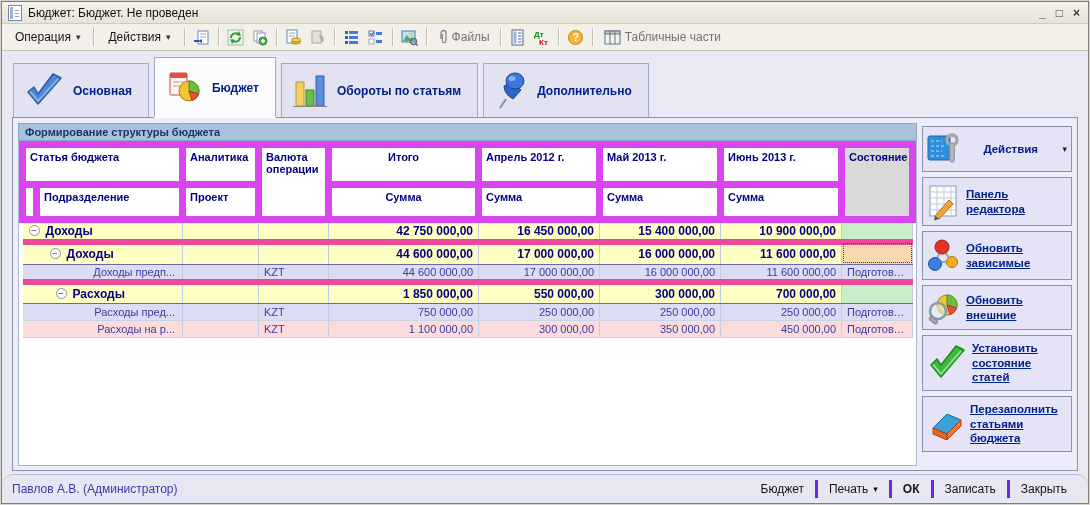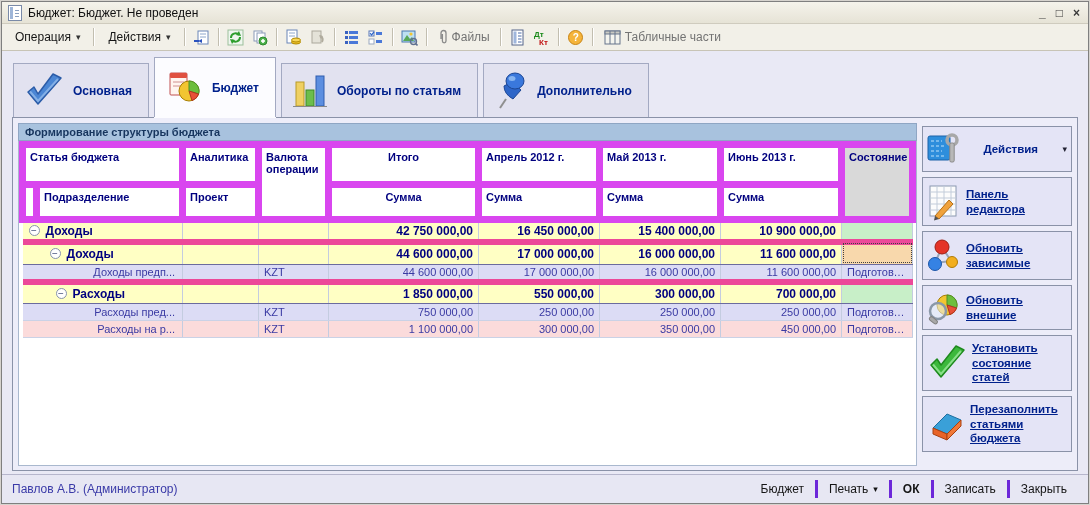--- a/index.html
+++ b/index.html
@@ -84,21 +84,21 @@
   .side-btn { border:1px solid #8A92A8; background:#E4E4F6; display:flex; align-items:center;
               gap:5px; padding:2px 4px; cursor:default; }
   .side-btn .lbl { color:#00218C; font-weight:bold; font-size:11.5px; line-height:1.25;
                    text-decoration:underline; }
   .side-btn.plain .lbl { text-decoration:none; flex:1; text-align:center; }
   .side-btn .arr { font-size:9px; color:#223; }
   .side-btn svg { flex:0 0 auto; display:block; }
 
   
   .statusbar { flex:0 0 29px; background:#E7E7F3; border-top:1px solid #B6B6CC;
-               display:flex; align-items:center; padding:0 10px; font-size:12px; }
+               display:flex; align-items:center; padding:0 10px; font-size:12px;border-radius:12px; }
   .status-user { color:#3A3AA8; flex:1; }
   .status-buttons { display:flex; align-items:center; height:100%; }
   .sb-btn { padding:0 11px; color:#151515; display:flex; align-items:center; gap:5px; height:18px; }
   .sb-btn + .sb-btn { border-left:3px solid #6d28d9; }
   .sb-btn.ok { font-weight:bold; }
   .sb-btn .arr { font-size:9px; }
 </style>
 </head>
 <body>
 

